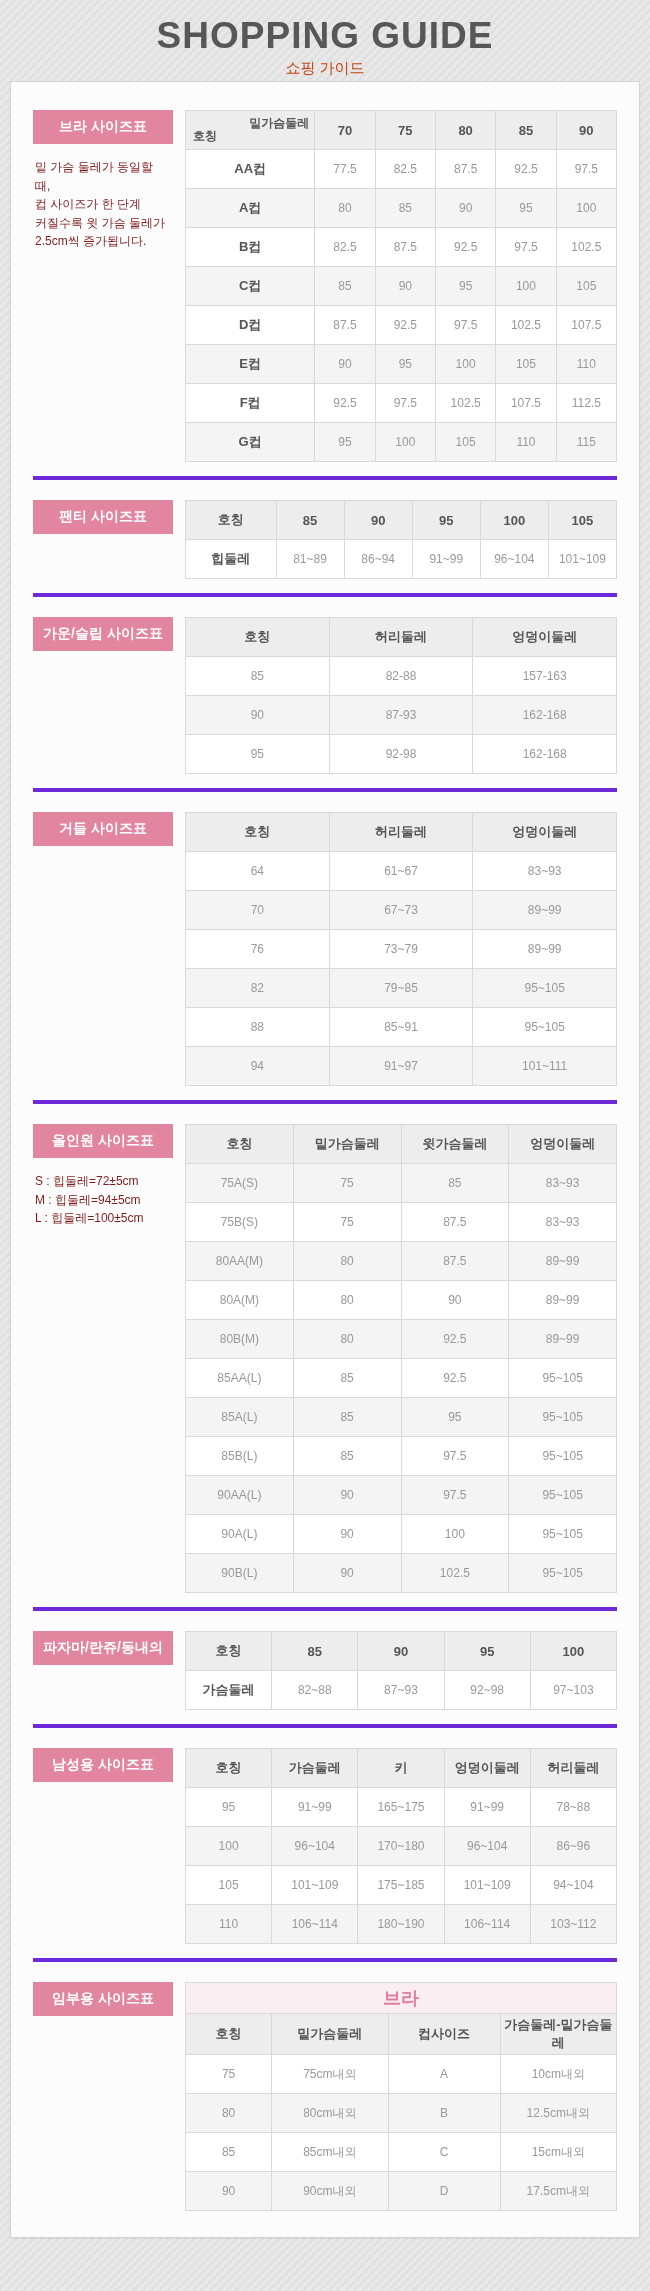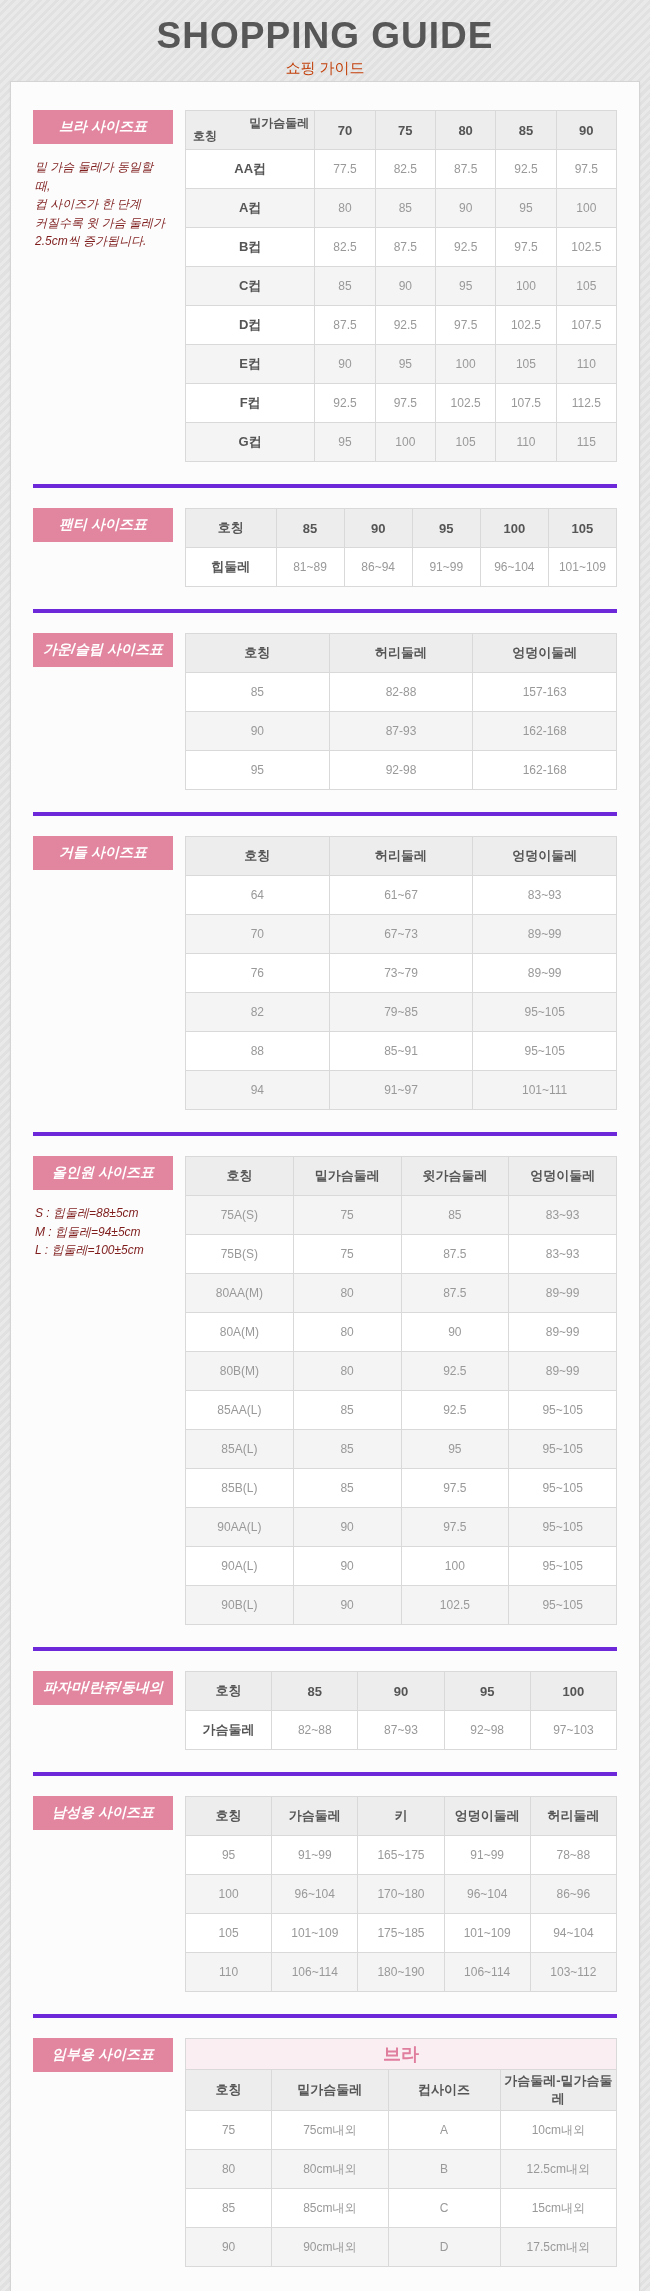--- a/index.html
+++ b/index.html
@@ -10,30 +10,30 @@
   }
   .page-header{text-align:center;padding:15px 0 3px;}
   .page-title{margin:0;font-size:37px;font-weight:bold;color:#575757;letter-spacing:1px;}
   .page-subtitle{margin:2px 0 0;font-size:15px;color:#c2410c;}
   .panel{
     margin:0 10px 10px;background:#fcfcfc;border:1px solid #d4d4d4;
     padding:26px 22px 12px;box-shadow:0 1px 2px rgba(0,0,0,0.06);
   }
   .sec{display:flex;padding:20px 0 10px;border-top:4px solid #6d28d9;}
   .sec.first{border-top:none;padding-top:2px;}
-  .sec-left{width:152px;flex:none;padding-right:12px;box-sizing:border-box;font-style:italic;}
+  .sec-left{width:152px;flex:none;padding-right:12px;box-sizing:border-box;}
   .sec-right{flex:1;min-width:0;}
   .sec-label{
     background:#e2859f;color:#fff;font-weight:bold;font-size:14px;
     text-align:center;padding:8px 2px;margin-bottom:14px;
   }
   .sec-note{font-size:12px;color:#7f1d1d;line-height:1.55;white-space:pre-line;margin:2px 2px 0;}
   .size-table{
     width:100%;border-collapse:collapse;table-layout:fixed;
-    font-size:12px;color:#999;margin:0 0 12px;background:#fff;
+    font-size:12px;color:#999;margin:0 0 4px;background:#fff;
   }
   .size-table th,.size-table td{
     border:1px solid #d9d9d9;height:34px;text-align:center;
     vertical-align:middle;padding:2px 3px;overflow:hidden;
   }
   .size-table tr.head th{background:#ededed;color:#555;font-size:13px;font-weight:bold;}
   .size-table td.rowlabel{color:#555;font-weight:bold;font-size:13px;}
   .size-table tr.alt td{background:#f4f4f4;}
   .size-table th.band{background:#fbeef2;color:#e07e9e;font-weight:bold;font-size:18px;height:26px;}
   .size-table th.corner{
@@ -264,21 +264,21 @@
               <td>101~111</td>
             </tr>
           </tbody>
         </table>
       </div>
   </section>
 
   <section class="sec">
     <div class="sec-left">
       <div class="sec-label">올인원 사이즈표</div>
-      <p class="sec-note">S : 힙둘레=88±5cm
+      <p class="sec-note">S : 힙둘레=72±5cm
 M : 힙둘레=94±5cm
 L : 힙둘레=100±5cm</p>
     </div>
     <div class="sec-right">
         <table class="size-table">
           <tbody>
             <tr class="head">
               <th>호칭</th>
               <th>밑가슴둘레</th>
               <th>윗가슴둘레</th>

